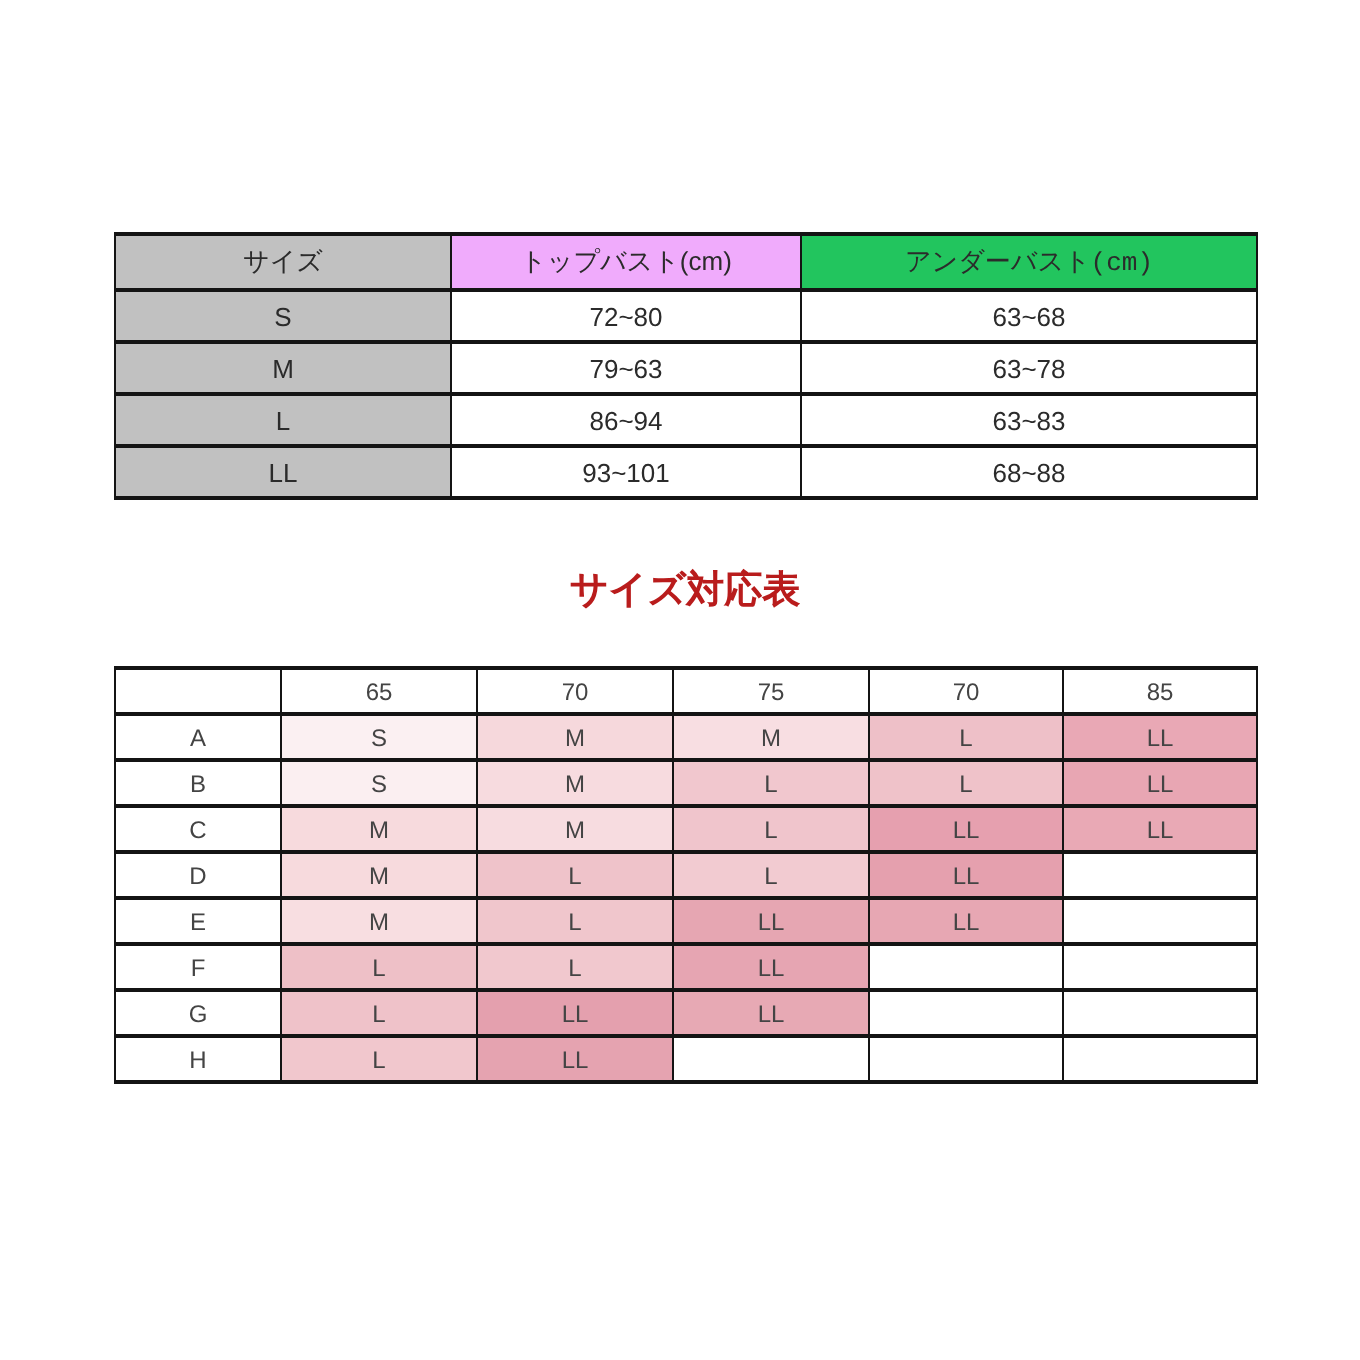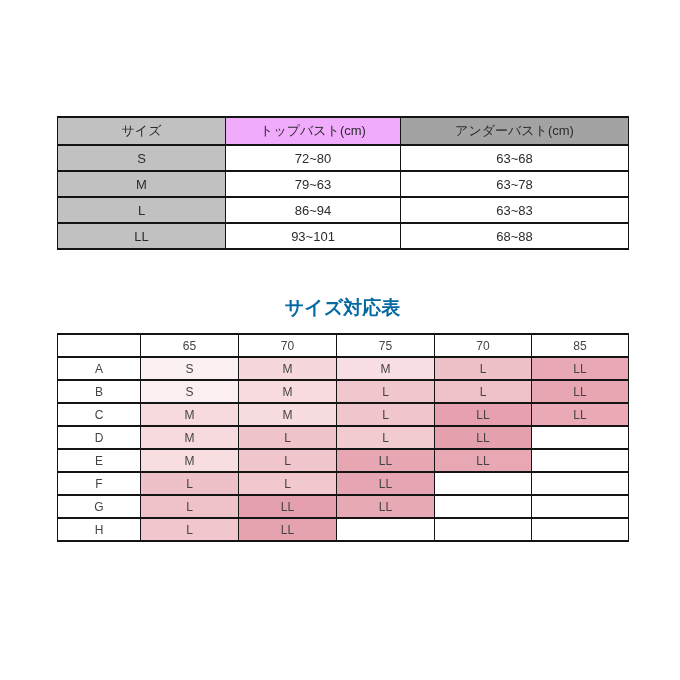--- a/index.html
+++ b/index.html
@@ -13,22 +13,22 @@
   .t1{position:absolute;left:57px;top:116px;width:571px;}
   .t1 th,.t1 td{
     border:1px solid #141414;border-top-width:2px;border-bottom-width:2px;
     text-align:center;vertical-align:middle;
     font-size:13px;font-weight:normal;color:#2b2b2b;
     padding:0;height:24px;overflow:hidden;white-space:nowrap;
   }
   .t1 thead th{height:26px;}
   
   .title{
-    position:absolute;left:57px;top:298px;width:571px;
-    text-align:center;font-size:19px;line-height:20px;font-weight:bold;color:#0369a1;
+    position:absolute;left:57px;top:286px;width:571px;
+    text-align:center;font-size:19px;line-height:20px;font-weight:bold;color:#b91c1c;
   }
   
   .t2{position:absolute;left:57px;top:333px;width:571px;}
   .t2 th,.t2 td{
     border:1px solid #141414;border-top-width:2px;border-bottom-width:2px;
     text-align:center;vertical-align:middle;
     font-size:12px;font-weight:normal;color:#444;
     padding:0;height:21px;overflow:hidden;white-space:nowrap;
   }
 </style>
@@ -40,21 +40,21 @@
   <table class="t1">
     <colgroup>
         <col style="width:168px">
         <col style="width:175px">
         <col style="width:228px">
       </colgroup>
     <thead>
       <tr>
         <th style="background-color: rgb(193, 193, 193);">サイズ</th>
         <th style="background-color: #f0abfc;">トップバスト(cm)</th>
-        <th style="background-color: #a3a3a3;">アンダーバスト(cm)</th>
+        <th style="background-color: #22c55e; font-family: Liberation Mono, monospace;">アンダーバスト(cm)</th>
       </tr>
     </thead>
     <tbody>
       <tr>
         <td style="background-color: rgb(193, 193, 193);">S</td>
         <td>72~80</td>
         <td>63~68</td>
       </tr>
       <tr>
         <td style="background-color: rgb(193, 193, 193);">M</td>

